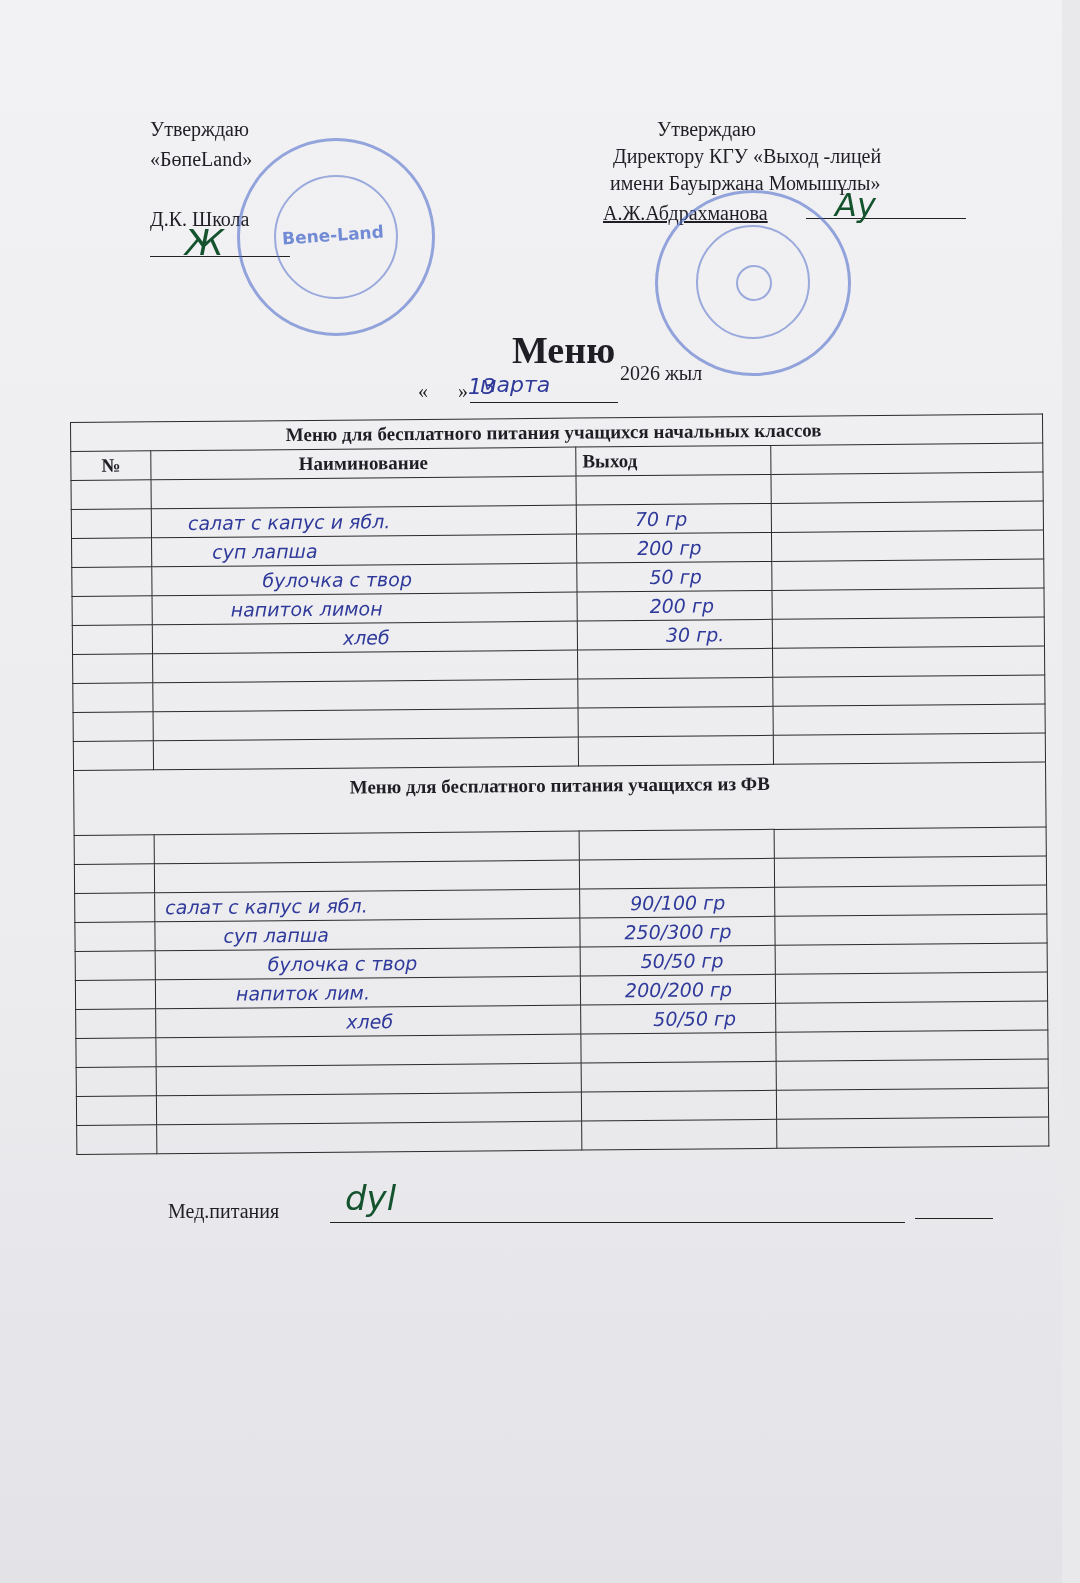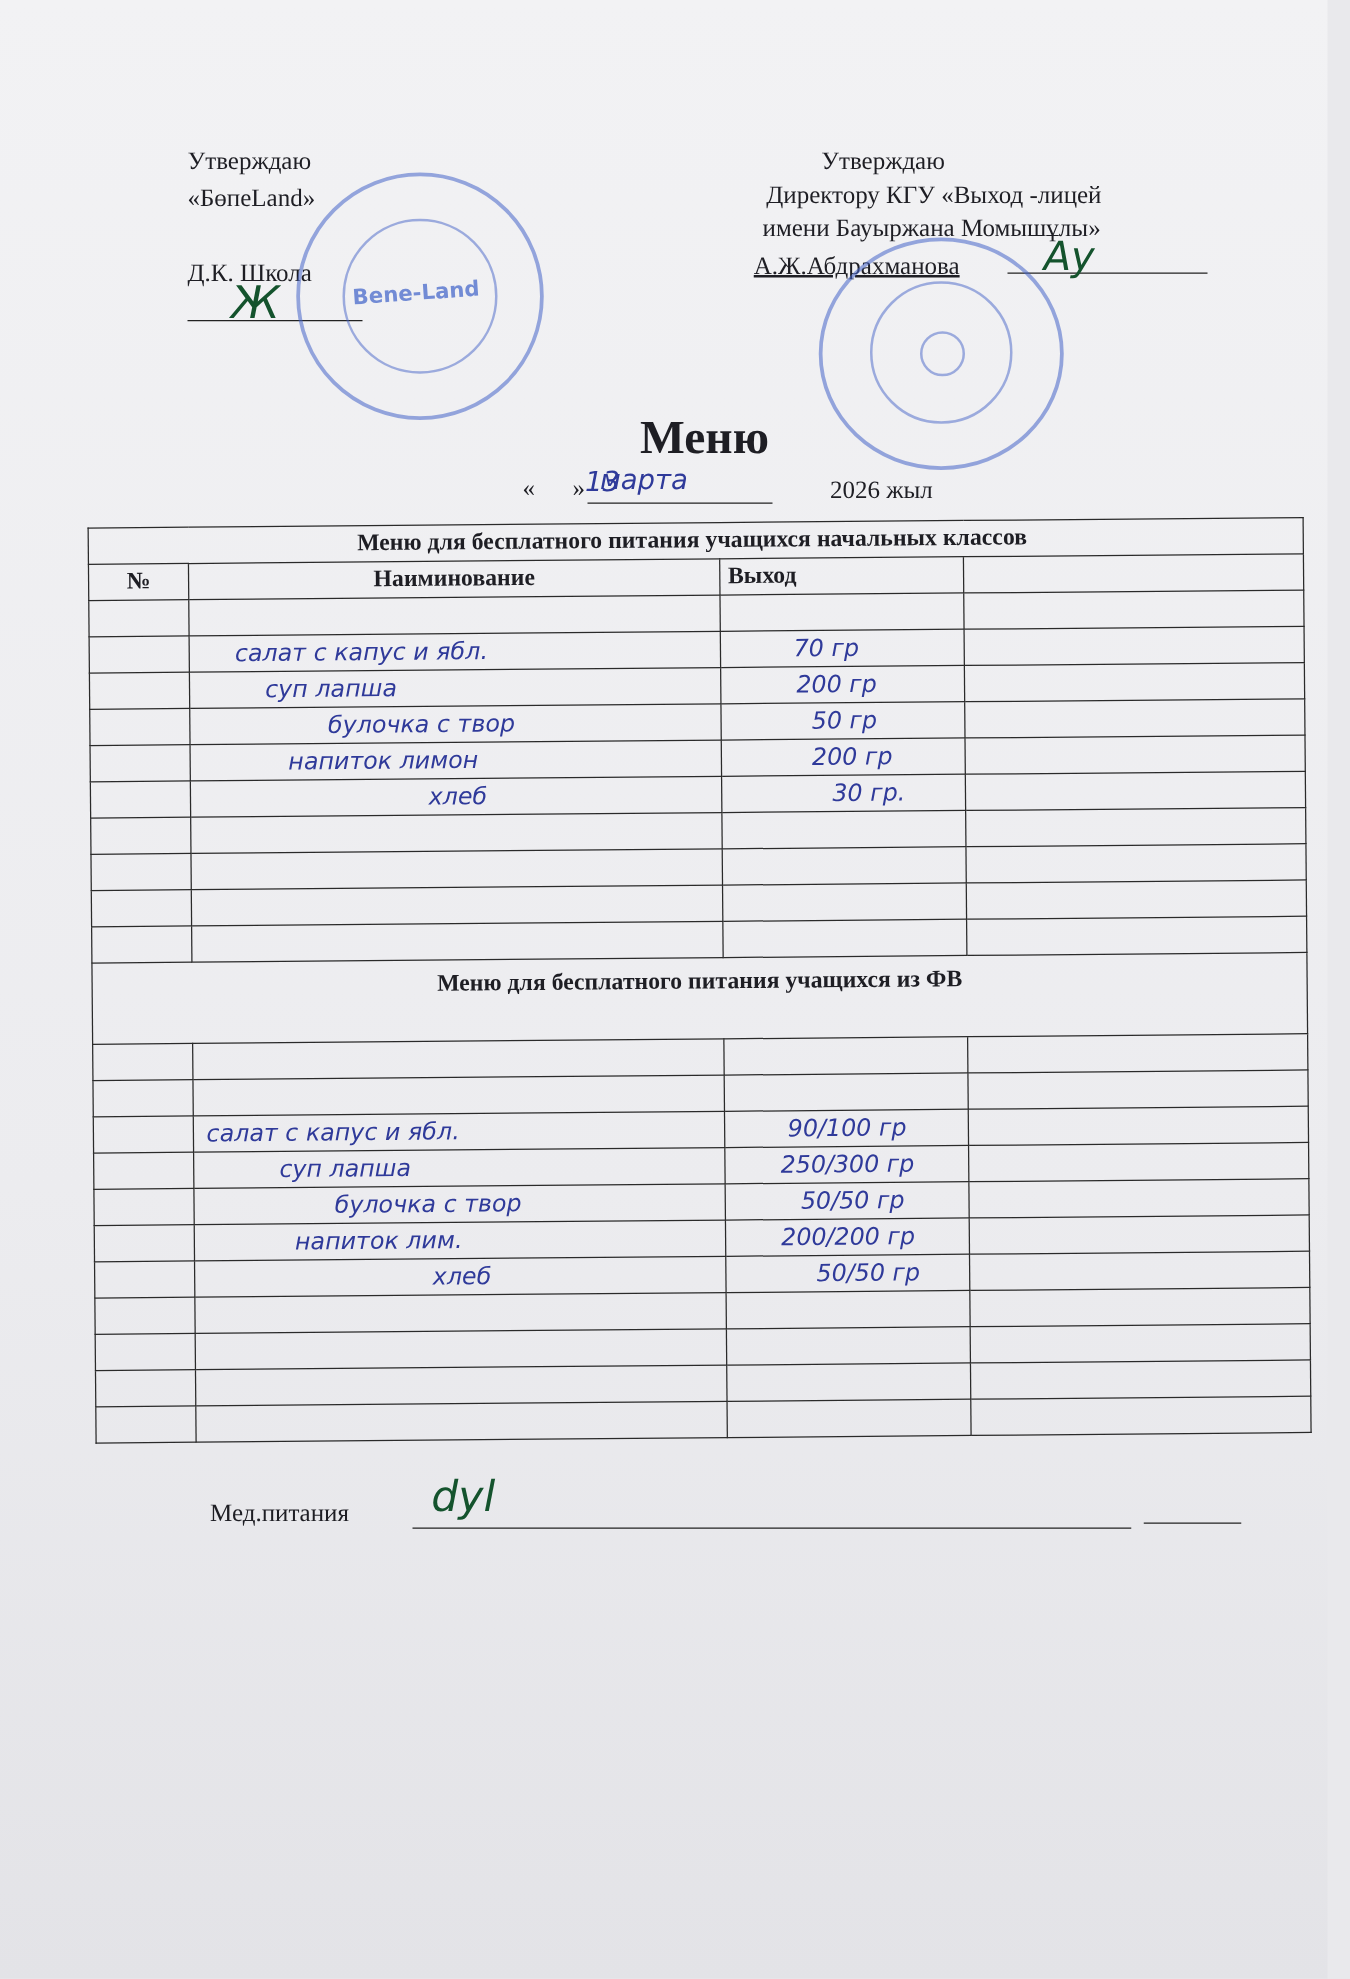--- a/index.html
+++ b/index.html
@@ -41,21 +41,21 @@
   <div class="abs" style="left:78px;top:72px;width:32px;height:32px;border-radius:50%;border:2px solid rgba(70,100,200,.5);"></div>
 </div>
 
 <div class="abs bold" style="left:512px;top:328px;font-size:38px;">Меню</div>
 
 <div class="abs t" style="left:418px;top:378px;">«</div>
 <div class="abs hw" style="left:432px;top:374px;margin-left:36px;">13</div>
 <div class="abs t" style="left:458px;top:378px;">»</div>
 <div class="abs" style="left:470px;top:402px;width:148px;border-top:1.5px solid #222;"></div>
 <div class="abs hw" style="left:480px;top:372px;">марта</div>
-<div class="abs t" style="left:620px;top:379px;margin-left:44px;">2026 жыл</div>
+<div class="abs t" style="left:620px;top:360px;">2026 жыл</div>
 
 <table class="menu" style="left:70px;top:422px;width:972px;transform:rotate(-0.5deg);transform-origin:left top;">
   <colgroup>
       <col style="width:80px">
       <col style="width:425px">
       <col style="width:195px">
       <col style="width:272px">
     </colgroup>
   <tbody>
       <tr>

